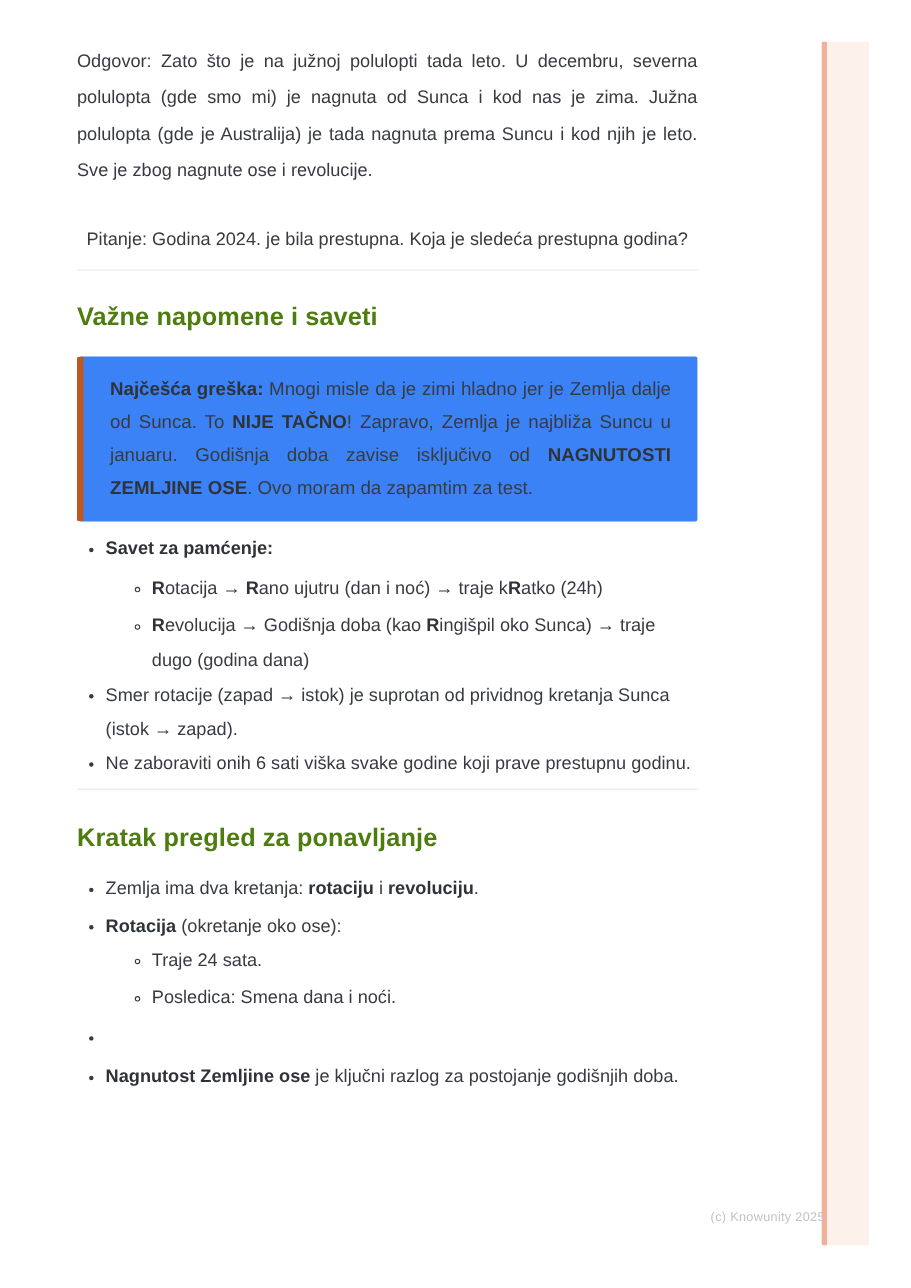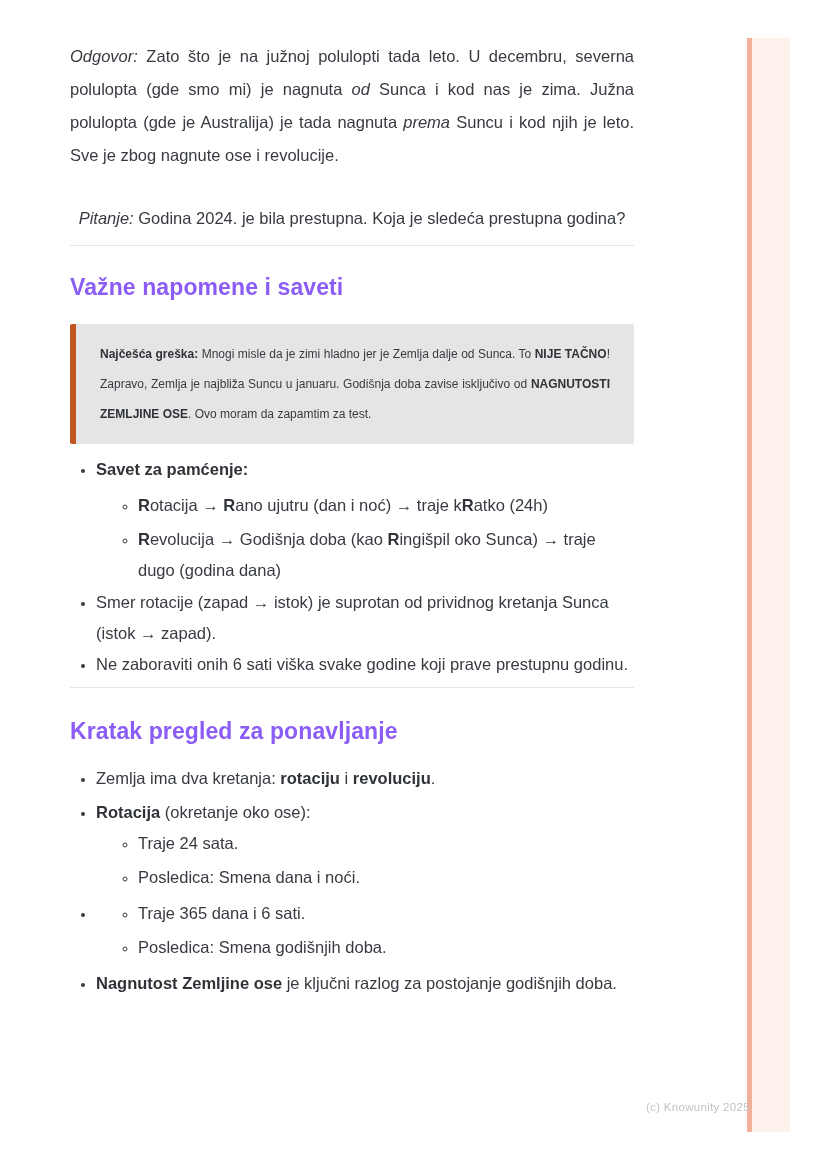--- a/index.html
+++ b/index.html
@@ -17,50 +17,50 @@
     width:564px;
     padding-top:40px;
   }
   .para{
     margin:0;
     font-size:16.5px;
     line-height:33px;
     text-align:justify;
   }
   .para.single{text-align:left;}
-  .seg-i{font-style:italic;}
+  .seg-i{}
   .seg-b{font-weight:700;color:#2f3338;}
   .seg-m{font-family:"Liberation Serif","DejaVu Serif",serif;font-size:17.5px;}
   h3.sub-heading{
     margin:0;
     font-size:16.5px;
     line-height:24px;
     font-weight:700;
     color:#2f3338;
   }
   h2.section-heading{
     margin:0;
     font-size:23px;
     line-height:30px;
     font-weight:700;
-    color:#8b5cf6;
+    color:#4d7c0f;
     letter-spacing:0.1px;
   }
   hr.divider{
     border:none;
     border-top:1px solid #e7e7e7;
     margin:0;
     height:0;
   }
   .callout{
     border-left:6px solid #c2571e;
-    background:#e5e5e5;
+    background:#3b82f6;
     border-radius:2px;
     padding:15px 24px 15px 24px;
-    font-size:12px;
+    font-size:17px;
     line-height:30px;
     text-align:justify;
   }
   ul.blist{
     margin:0;
     padding-left:26px;
     list-style:disc outside;
     font-size:16.5px;
     line-height:31px;
   }
@@ -148,28 +148,20 @@
         <ul>
           <li>
             <span><span>Traje 24 sata.</span></span>
           </li>
           <li style="margin-top:3px;">
             <span><span>Posledica: Smena dana i noći.</span></span>
           </li>
         </ul>
       </li>
       <li style="margin-top:5px;">
-        <ul>
-          <li>
-            <span><span>Traje 365 dana i 6 sati.</span></span>
-          </li>
-          <li style="margin-top:3px;">
-            <span><span>Posledica: Smena godišnjih doba.</span></span>
-          </li>
-        </ul>
       </li>
       <li style="margin-top:5px;">
         <span><span class="seg-b">Nagnutost Zemljine ose</span><span> je ključni razlog za postojanje godišnjih doba.</span></span>
       </li>
     </ul>
 
   </div>
 
   <div class="watermark">(c) Knowunity 2025</div>
 

